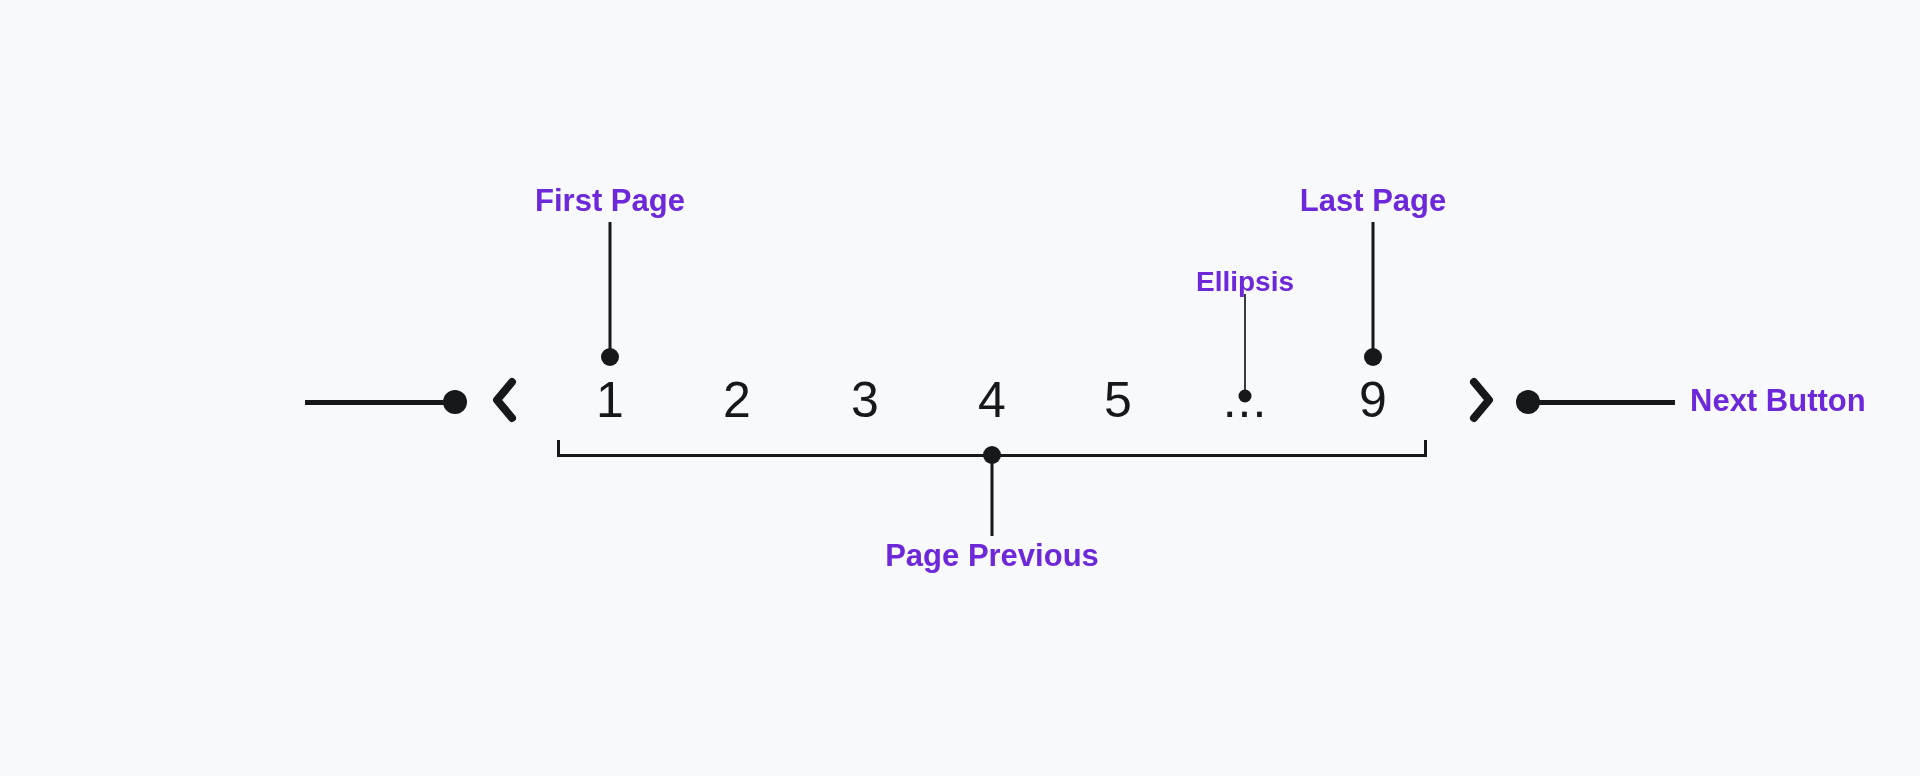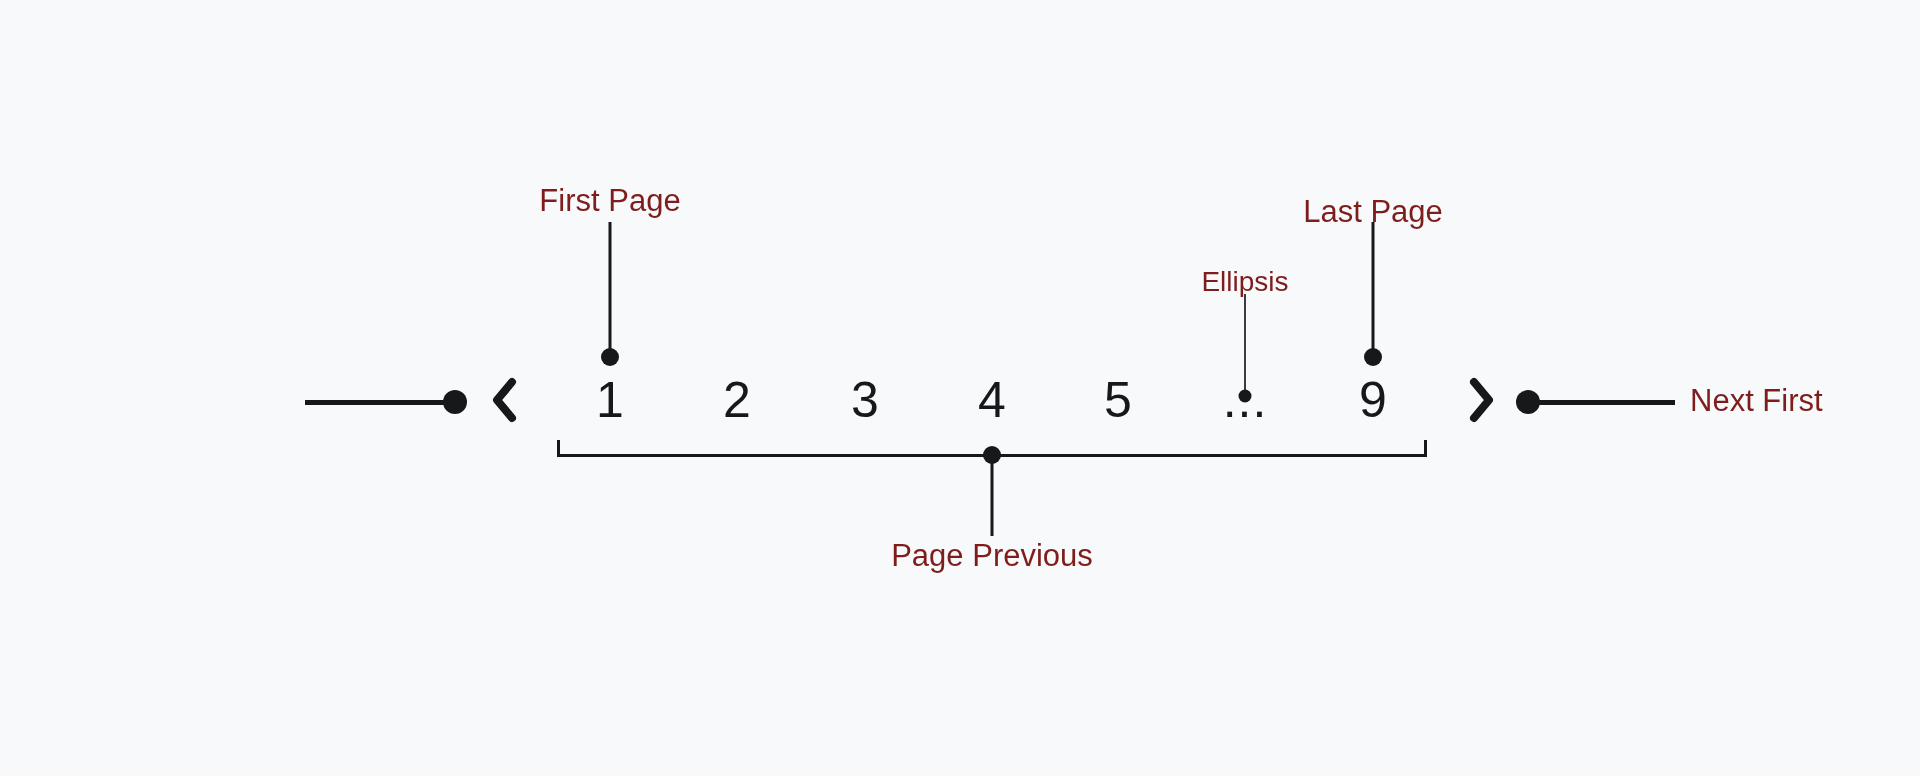--- a/index.html
+++ b/index.html
@@ -19,22 +19,22 @@
     position: relative;
     width: 1920px;
     height: 776px;
   }
 
   
   .anno-label {
     position: absolute;
     font-family: "Liberation Sans", sans-serif;
     font-size: 31px;
-    font-weight: 400;
-    color: #7f1d1d;
+    font-weight: 700;
+    color: #6d28d9;
     white-space: nowrap;
     line-height: 1;
   }
   .anno-label.small {
     font-size: 28px;
   }
   .anno-label.ctr {
     transform: translateX(-50%);
   }
 
@@ -113,31 +113,31 @@
   <div class="leader-v" style="left:610px; top:222px; height:133px;"></div>
 
   <div class="dot md" style="left:610px; top:357px;"></div>
 
   <div class="anno-label small ctr" style="left:1245px; top:268px;">Ellipsis</div>
 
   <div class="leader-v thin" style="left:1245px; top:294px; height:101px;"></div>
 
   <div class="dot sm" style="left:1245px; top:396px;"></div>
 
-  <div class="anno-label ctr" style="left:1373px; top:196px;">Last Page</div>
+  <div class="anno-label ctr" style="left:1373px; top:185px;">Last Page</div>
 
   <div class="leader-v" style="left:1373px; top:222px; height:133px;"></div>
 
   <div class="dot md" style="left:1373px; top:357px;"></div>
 
   <div class="dot lg" style="left:1528px; top:402px;"></div>
 
   <div class="leader-h" style="left:1535px; top:400px; width:140px;"></div>
 
-  <div class="anno-label" style="left:1690px; top:385px;">Next First</div>
+  <div class="anno-label" style="left:1690px; top:385px;">Next Button</div>
 
   <div class="bracket" style="left:557px; top:440px; width:870px; height:17px;"></div>
 
   <div class="dot md" style="left:992px; top:455px;"></div>
 
   <div class="leader-v" style="left:992px; top:460px; height:76px;"></div>
 
   <div class="anno-label ctr" style="left:992px; top:540px;">Page Previous</div>
 
   <div class="chev" style="left:505px; top:400px;">

